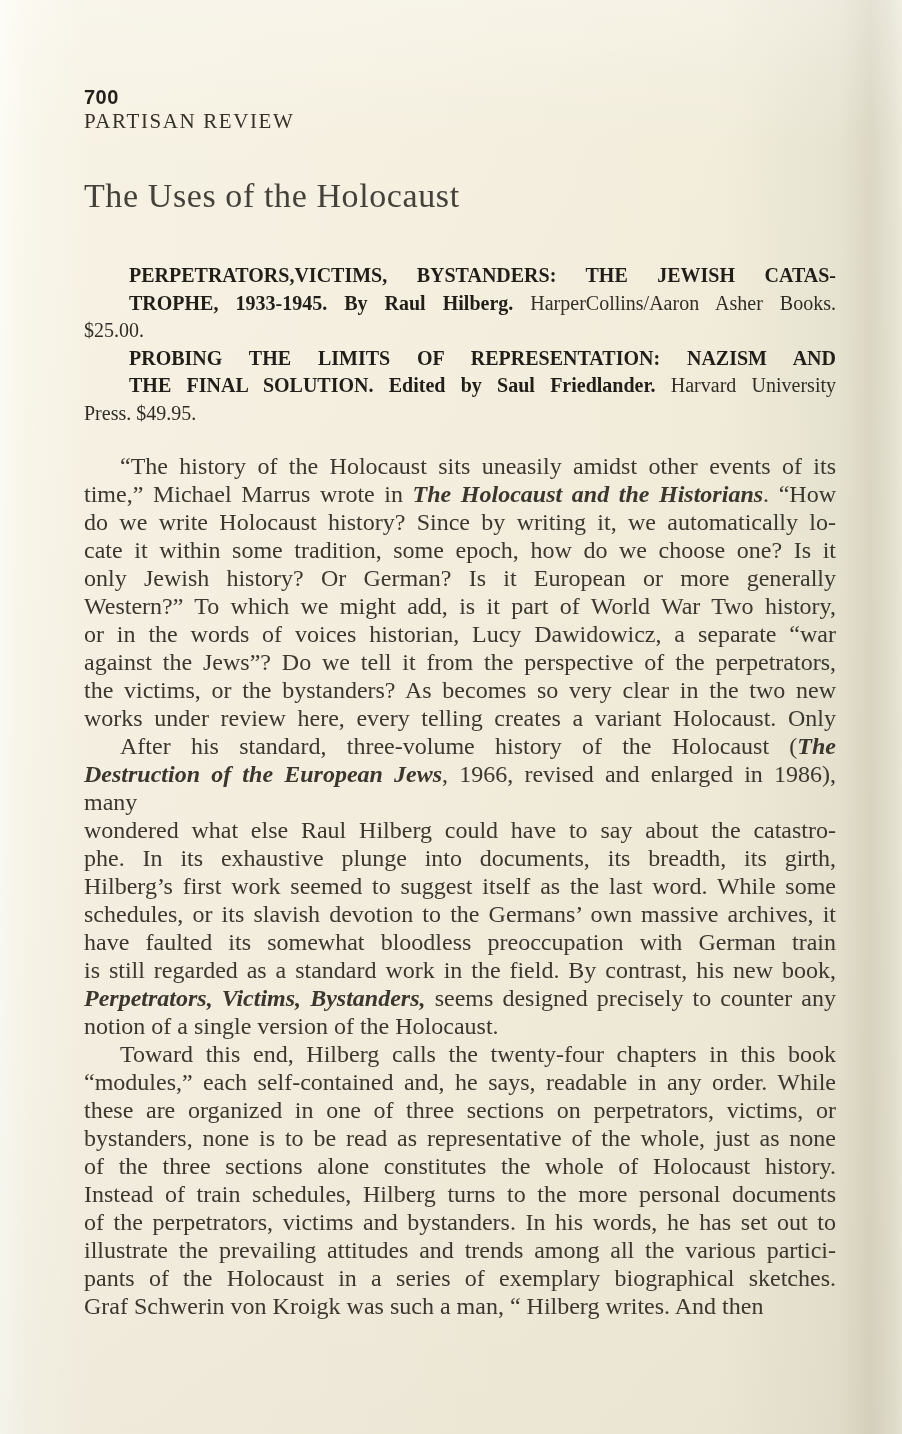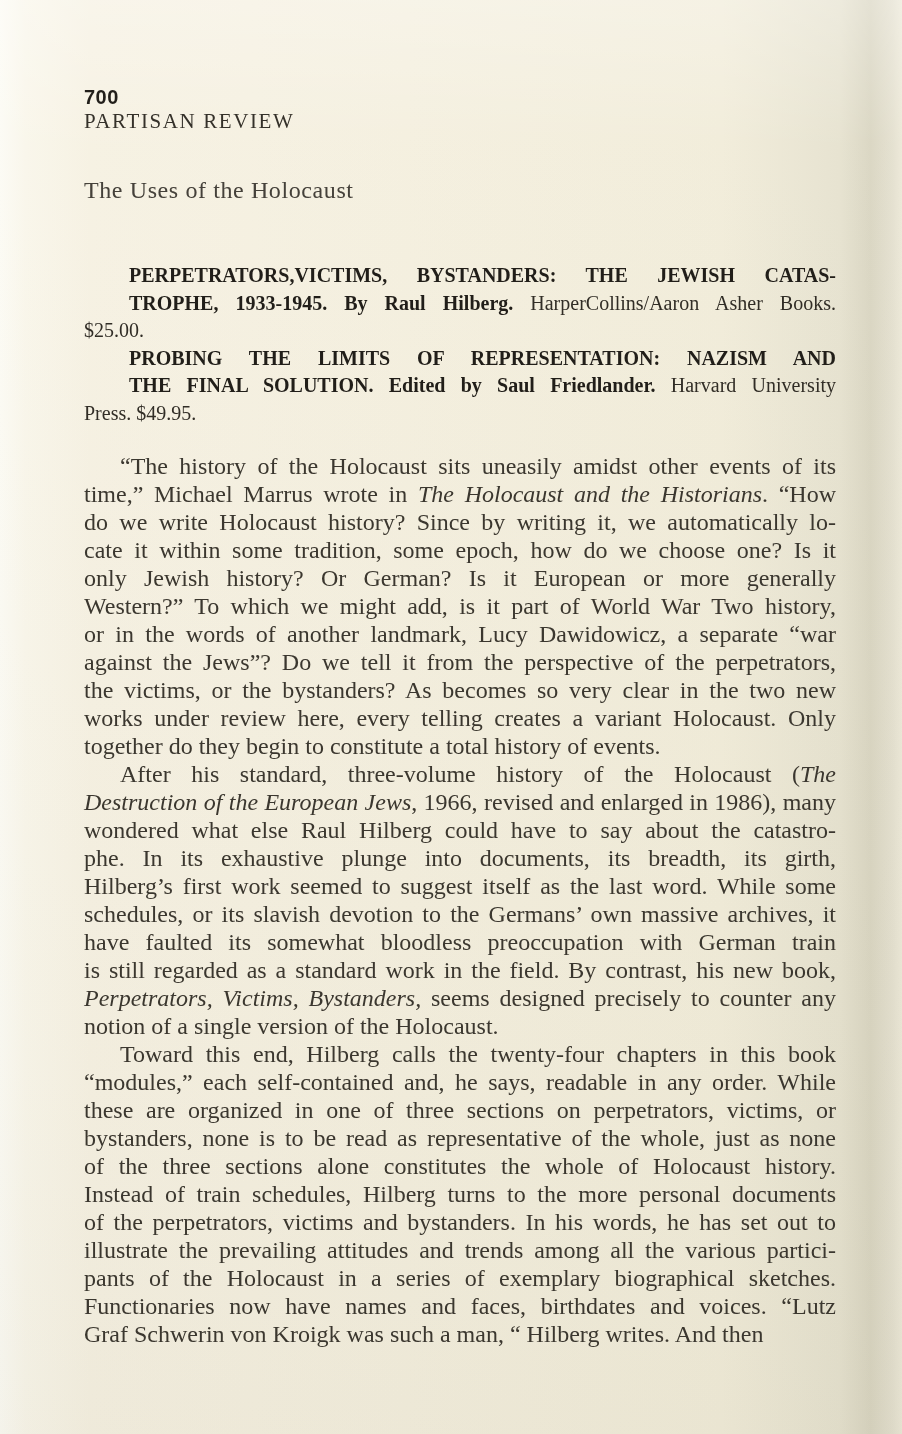--- a/index.html
+++ b/index.html
@@ -24,42 +24,42 @@
   .page-num {
     font-family: "Liberation Sans", "DejaVu Sans", sans-serif;
     font-weight: bold; font-size: 20px; color: #221f1a; letter-spacing: 0.5px;
   }
   .journal-name {
     font-size: 21px; color: #35312a; letter-spacing: 1.6px;
   }
   .article-title {
     position: absolute;
     top: 177px; left: 84px;
-    font-size: 24px; font-weight: normal; color: #45413a;
+    font-size: 34px; font-weight: normal; color: #45413a;
     letter-spacing: 0.6px; margin: 0;
   }
   .content {
     position: absolute;
     top: 262px; left: 84px; width: 752px;
     color: #3b372f;
   }
   .block { margin: 0; }
   .block.citation {
     font-size: 20px; line-height: 27.5px; color: #312d26;
   }
   .block.citation b { color: #211e19; margin-left: 45px; }
   .block.para {
     font-size: 24px; line-height: 28px;
   }
   .block.para:first-of-type { margin-top: 0; }
   .gap-before-body { height: 25px; }
   .line { text-align: justify; text-align-last: justify; }
   .line.last { text-align-last: left; }
   .line.indent { text-indent: 36px; }
-  .line i { font-style: italic; }
+  .line i { font-style: italic; font-weight: bold; }
   .line b { font-weight: bold; }
 </style>
 </head>
 <body>
 
 <div class="page-scan">
   <div class="running-head">
     <span class="page-num">700</span>
     <span class="journal-name">PARTISAN REVIEW</span>
   </div>
@@ -76,25 +76,24 @@
         <div class="line last"><span>Press. $49.95.</span></div>
       </div>
       <div class="gap-before-body"></div>
       <div class="block para">
         <div class="line indent"><span>“The history of the Holocaust sits uneasily amidst other events of its</span></div>
         <div class="line"><span>time,” Michael Marrus wrote in </span><i>The Holocaust and the Historians</i><span>. “How</span></div>
         <div class="line"><span>do we write Holocaust history? Since by writing it, we automatically lo-</span></div>
         <div class="line"><span>cate it within some tradition, some epoch, how do we choose one? Is it</span></div>
         <div class="line"><span>only Jewish history? Or German? Is it European or more generally</span></div>
         <div class="line"><span>Western?” To which we might add, is it part of World War Two history,</span></div>
-        <div class="line"><span>or in the words of another landmark, Lucy Dawidowicz, a separate “war</span></div>
+        <div class="line"><span>or in the words of voices historian, Lucy Dawidowicz, a separate “war</span></div>
         <div class="line"><span>against the Jews”? Do we tell it from the perspective of the perpetrators,</span></div>
         <div class="line"><span>the victims, or the bystanders? As becomes so very clear in the two new</span></div>
         <div class="line"><span>works under review here, every telling creates a variant Holocaust. Only</span></div>
-        <div class="line last"><span>together do they begin to constitute a total history of events.</span></div>
       </div>
       <div class="block para">
         <div class="line indent"><span>After his standard, three-volume history of the Holocaust (</span><i>The</i></div>
         <div class="line"><i>Destruction of the European Jews</i><span>, 1966, revised and enlarged in 1986), many</span></div>
         <div class="line"><span>wondered what else Raul Hilberg could have to say about the catastro-</span></div>
         <div class="line"><span>phe. In its exhaustive plunge into documents, its breadth, its girth,</span></div>
         <div class="line"><span>Hilberg’s first work seemed to suggest itself as the last word. While some</span></div>
         <div class="line"><span>schedules, or its slavish devotion to the Germans’ own massive archives, it</span></div>
         <div class="line"><span>have faulted its somewhat bloodless preoccupation with German train</span></div>
         <div class="line"><span>is still regarded as a standard work in the field. By contrast, his new book,</span></div>
@@ -104,17 +103,16 @@
       <div class="block para">
         <div class="line indent"><span>Toward this end, Hilberg calls the twenty-four chapters in this book</span></div>
         <div class="line"><span>“modules,” each self-contained and, he says, readable in any order. While</span></div>
         <div class="line"><span>these are organized in one of three sections on perpetrators, victims, or</span></div>
         <div class="line"><span>bystanders, none is to be read as representative of the whole, just as none</span></div>
         <div class="line"><span>of the three sections alone constitutes the whole of Holocaust history.</span></div>
         <div class="line"><span>Instead of train schedules, Hilberg turns to the more personal documents</span></div>
         <div class="line"><span>of the perpetrators, victims and bystanders. In his words, he has set out to</span></div>
         <div class="line"><span>illustrate the prevailing attitudes and trends among all the various partici-</span></div>
         <div class="line"><span>pants of the Holocaust in a series of exemplary biographical sketches.</span></div>
-        <div class="line"><span>Functionaries now have names and faces, birthdates and voices. “Lutz</span></div>
         <div class="line last"><span>Graf Schwerin von Kroigk was such a man, “ Hilberg writes. And then</span></div>
       </div>
     </div>
 </div>
 
 </body></html>

